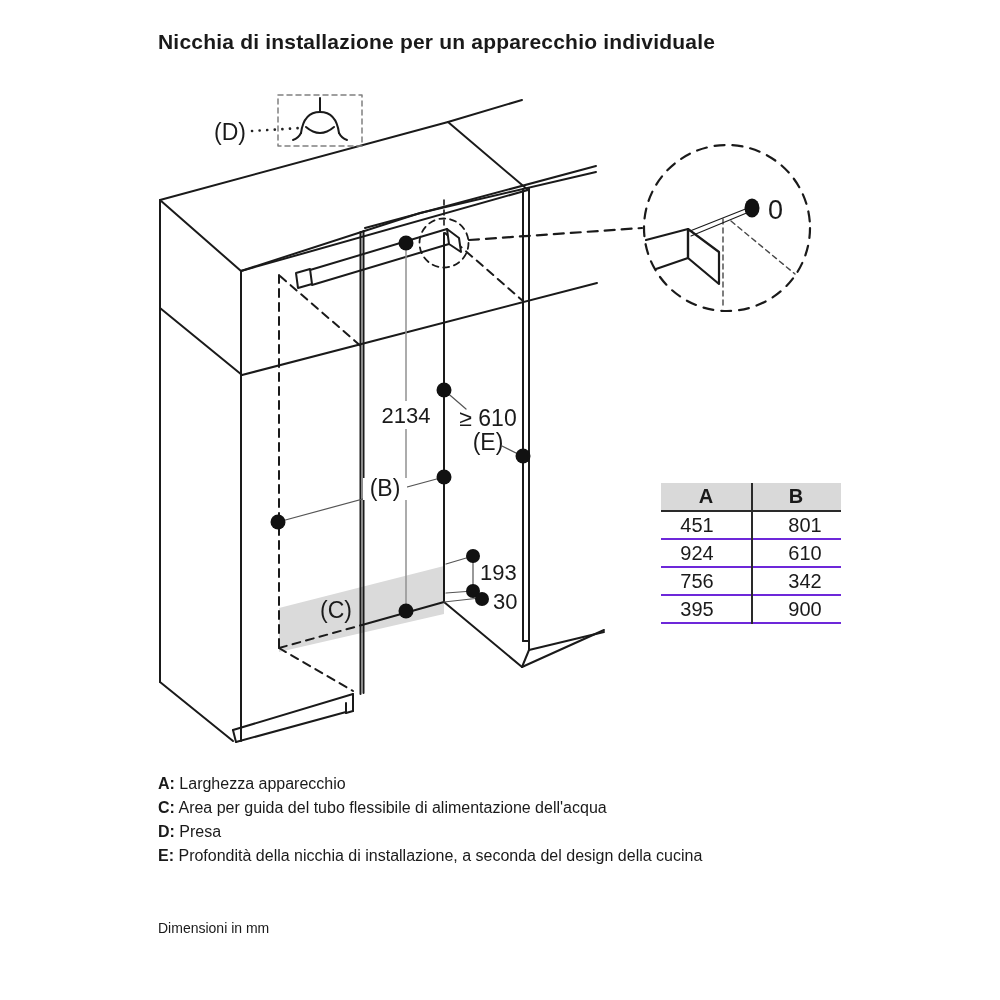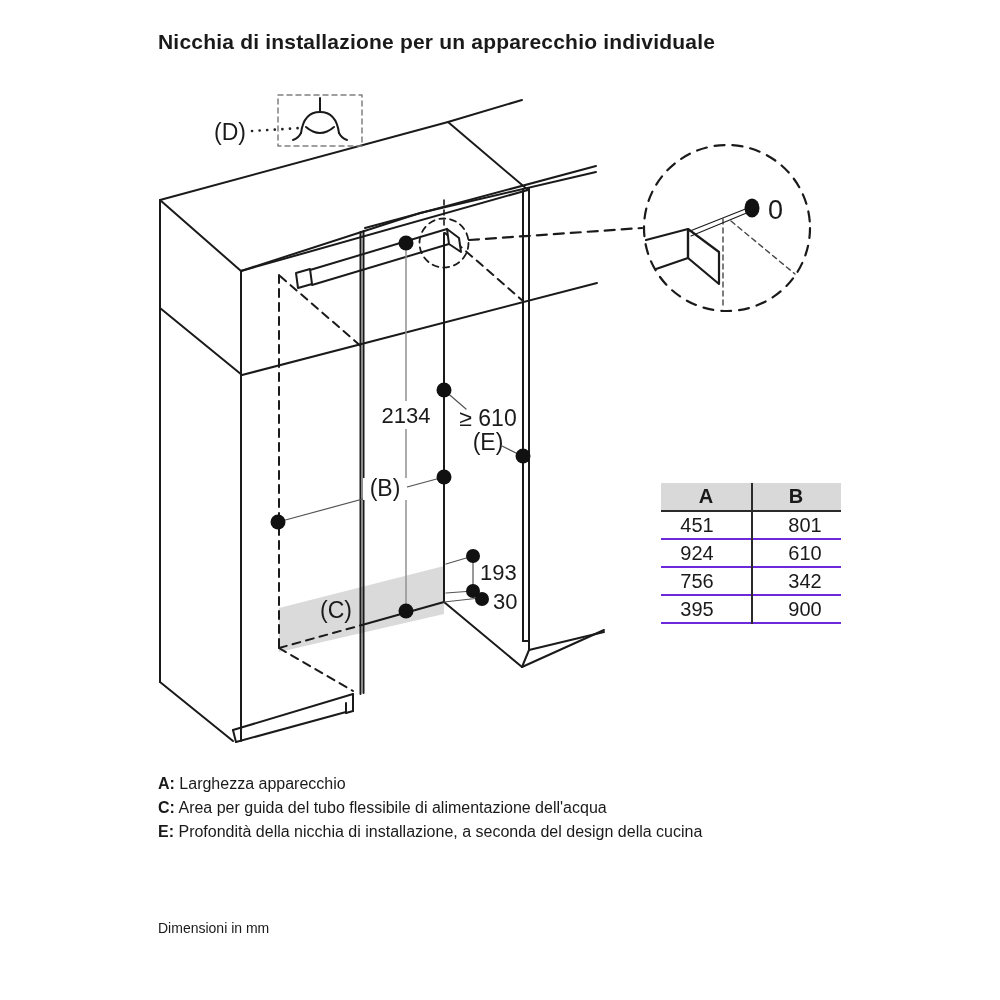--- a/index.html
+++ b/index.html
@@ -184,18 +184,19 @@
     </div>
     <div class="dt-row">
       <div class="dt-cell">395</div>
       <div class="dt-cell">900</div>
     </div>
   </div>
 
   <div class="legend">
     <div><b>A:</b> <span>Larghezza apparecchio</span></div>
     <div><b>C:</b> <span>Area per guida del tubo flessibile di alimentazione dell'acqua</span></div>
+    <div><b>D:</b> <span>Presa</span></div>
     <div><b>E:</b> <span>Profondità della nicchia di installazione, a seconda del design della cucina</span></div>
   </div>
 
   <div class="footer-note">Dimensioni in mm</div>
 
 </div>
 
 </body></html>

